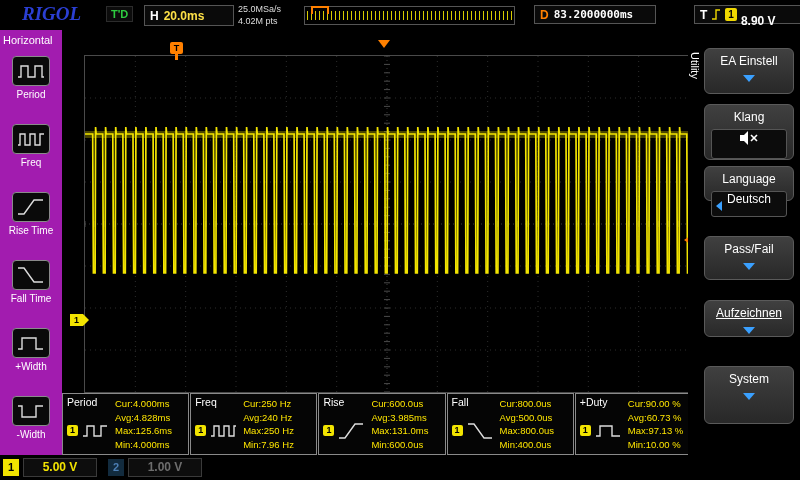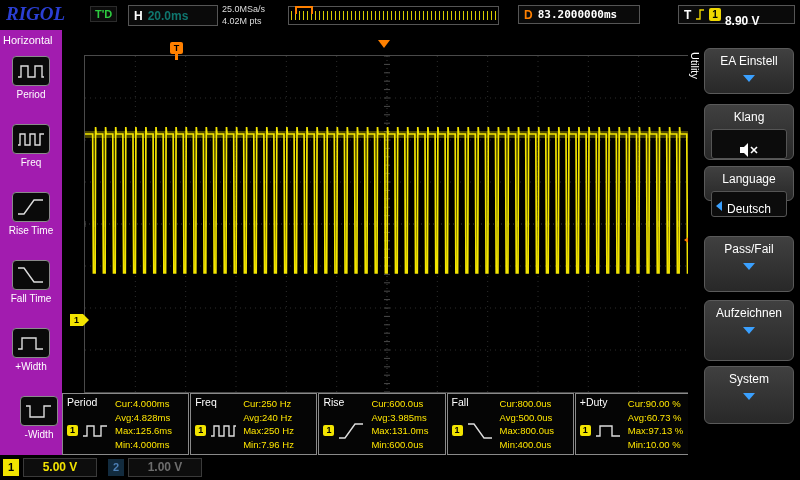--- a/index.html
+++ b/index.html
@@ -1,29 +1,29 @@
 <!DOCTYPE html>
 <html><head>
 <meta charset="utf-8">
 <style>
   html,body{margin:0;padding:0;background:#000;}
   .screen{position:relative;width:800px;height:480px;background:#000;overflow:hidden;
           font-family:"Liberation Sans",sans-serif;-webkit-font-smoothing:none;}
   .abs{position:absolute;}
 
   
-  .topbar{position:absolute;left:0;top:0;width:780px;height:30px;background:#000;}
+  .topbar{position:absolute;left:16px;top:0;width:780px;height:30px;background:#000;}
   .logo{position:absolute;left:6px;top:3px;font-size:19px;font-weight:bold;font-style:italic;
         color:#2b3fd4;letter-spacing:0px;font-family:"Liberation Serif",serif;}
   .trigd{position:absolute;left:90px;top:6px;padding:1px 4px;border:1px solid #2c2c2c;background:#0c0c0c;
          color:#2ecc40;font-size:11px;font-weight:bold;}
   .hbox{position:absolute;left:128px;top:5px;width:88px;height:19px;border:1px solid #555;background:#0a0a0a;
         display:flex;align-items:center;}
   .hlabel{color:#fff;font-weight:bold;font-size:12px;padding:0 5px;}
-  .hval{color:#0f766e;font-size:12px;font-weight:bold;}
+  .hval{color:#fde047;font-size:12px;font-weight:bold;}
   .sample{position:absolute;left:222px;top:3px;color:#ddd;font-size:9px;line-height:12px;}
   .preview{position:absolute;left:288px;top:6px;width:209px;height:17px;border:1px solid #555;background:#000;}
   .comb{position:absolute;left:2px;right:2px;top:4px;bottom:4px;
         background:repeating-linear-gradient(90deg,#d8cc00 0 1px,transparent 1px 4px);}
   .bracket{position:absolute;left:6px;top:-1px;width:14px;height:6px;
            border-left:2px solid #ff8000;border-right:2px solid #ff8000;border-top:2px solid #ff8000;}
   .dbox{position:absolute;left:518px;top:5px;width:122px;height:19px;border:1px solid #555;background:#0a0a0a;
         display:flex;align-items:center;gap:5px;padding:0 5px;box-sizing:border-box;}
   .dbadge{color:#ff8000;font-weight:bold;font-size:12px;}
   .dval{color:#fff;font-size:12px;font-weight:bold;font-family:"DejaVu Sans Mono",monospace;font-size:11px;}
@@ -85,21 +85,21 @@
 
   
   .rightbar{position:absolute;left:688px;top:30px;width:112px;height:450px;background:#000;}
   .utility{position:absolute;left:1px;top:22px;color:#fff;font-size:11px;writing-mode:vertical-rl;}
   .rbtn{position:absolute;left:16px;width:90px;background:linear-gradient(#404040,#282828);
         border:1px solid #5a5a5a;border-radius:6px;color:#fff;font-size:12px;text-align:center;box-sizing:border-box;}
   .rlabel{padding-top:5px;}
   .arrow-down{width:0;height:0;border-left:6px solid transparent;border-right:6px solid transparent;
               border-top:7px solid #3aa0ff;margin:7px auto 0;}
   .innerbox{margin:5px 6px 0;height:28px;background:#0c0c0c;border:1px solid #555;border-radius:3px;
-            display:flex;align-items:flex-end;justify-content:center;position:relative;color:#fff;font-size:12px;}
+            display:flex;align-items:flex-start;justify-content:center;position:relative;color:#fff;font-size:12px;}
   .arrow-left{position:absolute;left:4px;top:9px;width:0;height:0;
               border-top:5px solid transparent;border-bottom:5px solid transparent;border-right:6px solid #3aa0ff;}
 </style>
 </head>
 <body>
 
 <div class="screen">
 
   <div class="topbar">
     <div class="logo">RIGOL</div>
@@ -171,21 +171,21 @@
 
     <div class="litem" style="top:298px;">
       <div class="licon">
         <svg width="30" height="22" viewBox="0 0 30 22">
             <polyline class="wicon" points="2,17 6,17 6,6 20,6 20,17 27,17"></polyline>
           </svg>
       </div>
       <div class="llabel">+Width</div>
     </div>
 
-    <div class="litem" style="top:366px;margin-left:8px;">
+    <div class="litem" style="top:366px;">
       <div class="licon">
         <svg width="30" height="22" viewBox="0 0 30 22">
             <polyline class="wicon" points="2,6 6,6 6,17 20,17 20,6 27,6"></polyline>
           </svg>
       </div>
       <div class="llabel">-Width</div>
     </div>
   </div>
 
   <div class="display">
@@ -447,26 +447,26 @@
     </div>
 
     <div class="rbtn" style="top:136px;height:35px;">
       <div class="rlabel">Language</div>
       <div class="innerbox" style="height:24px;">
         <div class="arrow-left"></div>
         <span>Deutsch</span>
       </div>
     </div>
 
-    <div class="rbtn" style="top:206px;height:56px;">
+    <div class="rbtn" style="top:206px;height:44px;">
       <div class="rlabel">Pass/Fail</div>
       <div class="arrow-down"></div>
     </div>
 
-    <div class="rbtn" style="top:270px;height:61px;">
+    <div class="rbtn" style="top:270px;height:37px;text-decoration:underline;">
       <div class="rlabel">Aufzeichnen</div>
       <div class="arrow-down"></div>
     </div>
 
     <div class="rbtn" style="top:336px;height:58px;">
       <div class="rlabel">System</div>
       <div class="arrow-down"></div>
     </div>
   </div>
 

